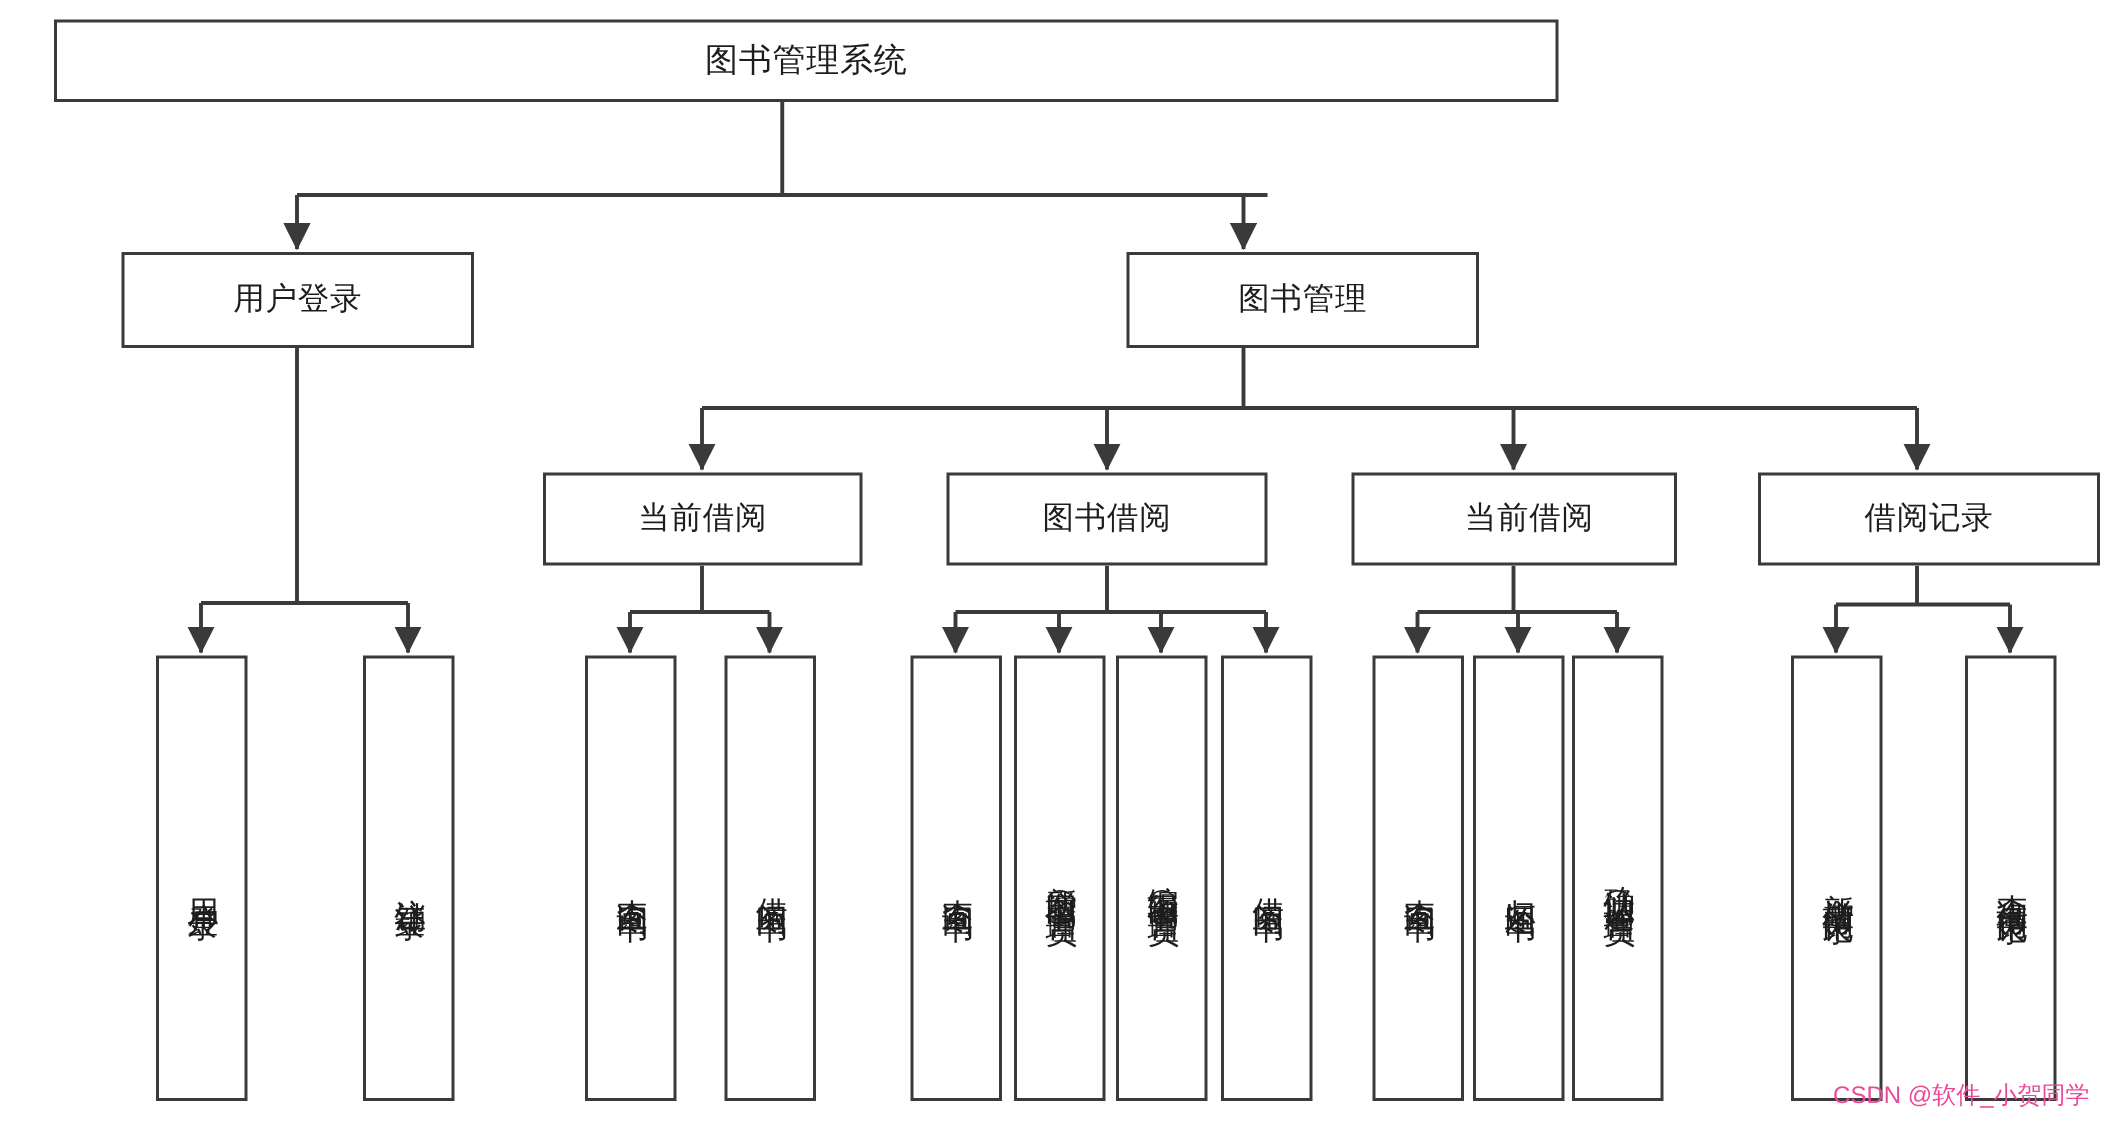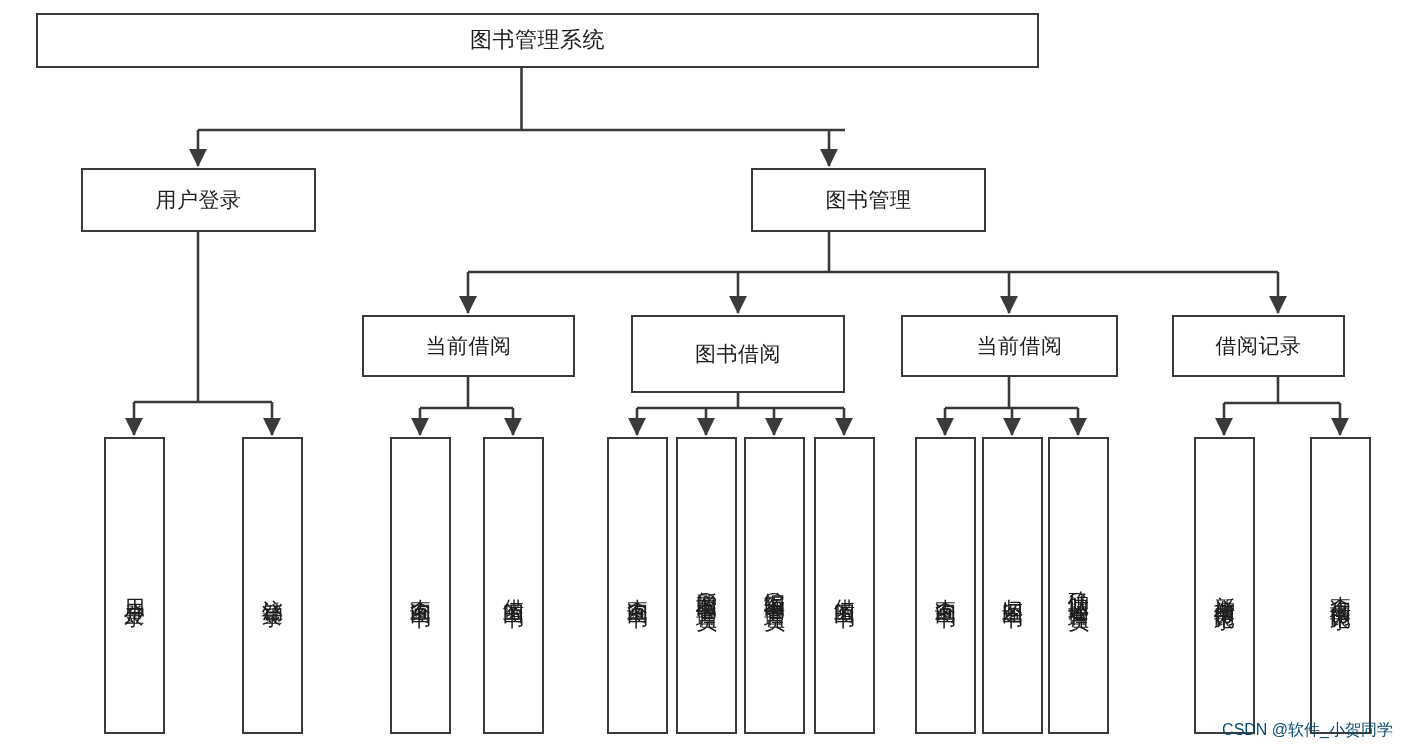--- a/index.html
+++ b/index.html
@@ -58,21 +58,21 @@
   .node-v .vlabel {
     writing-mode: vertical-rl;
     text-orientation: upright;
     display: block;
   }
   .watermark {
     position: absolute;
     right: 12px;
     bottom: 6px;
     font-size: 16px;
-    color: #0c4a6e;
+    color: #ec4899;
     white-space: nowrap;
     z-index: 3;
   }
 </style>
 </head>
 <body>
 
 <div id="canvas">
 
   <svg id="edges" viewBox="0 0 1405 747" width="1405" height="747" aria-hidden="true">
@@ -136,29 +136,29 @@
   </div>
 
   <div class="node node-h" style="left:711px; top:168px; width:235px; height:64px;margin-left:40px;">
     <span>图书管理</span>
   </div>
 
   <div class="node node-h" style="left:362px; top:315px; width:213px; height:62px;">
     <span>当前借阅</span>
   </div>
 
-  <div class="node node-h" style="left:631px; top:315px; width:214px; height:78px;">
+  <div class="node node-h" style="left:631px; top:315px; width:214px; height:62px;">
     <span>图书借阅</span>
   </div>
 
   <div class="node node-h" style="left:901px; top:315px; width:217px; height:62px;padding-left:20px;">
     <span>当前借阅</span>
   </div>
 
-  <div class="node node-h" style="left:1172px; top:315px; width:173px; height:62px;">
+  <div class="node node-h" style="left:1172px; top:315px; width:228px; height:62px;">
     <span>借阅记录</span>
   </div>
 
   <div class="node node-v" style="left:104px; top:437px; width:61px; height:297px;">
     <span class="vlabel">用户登录</span>
   </div>
 
   <div class="node node-v" style="left:242px; top:437px; width:61px; height:297px;">
     <span class="vlabel">注销登录</span>
   </div>

